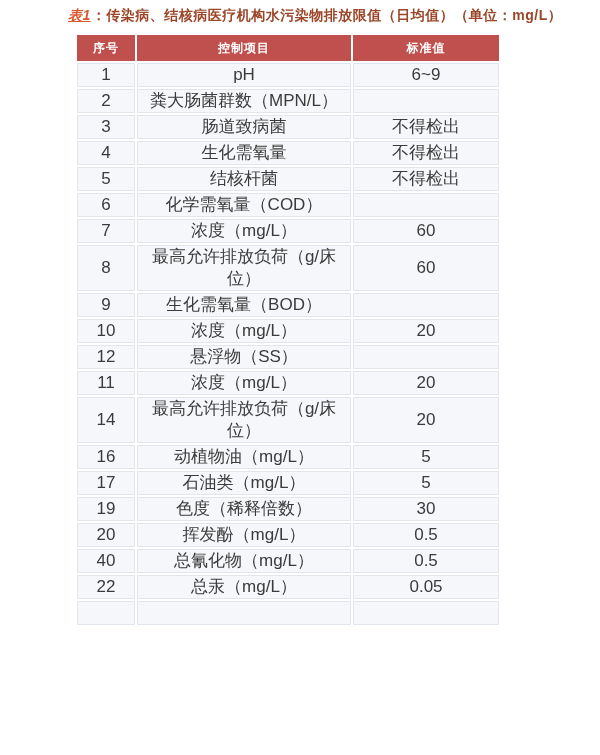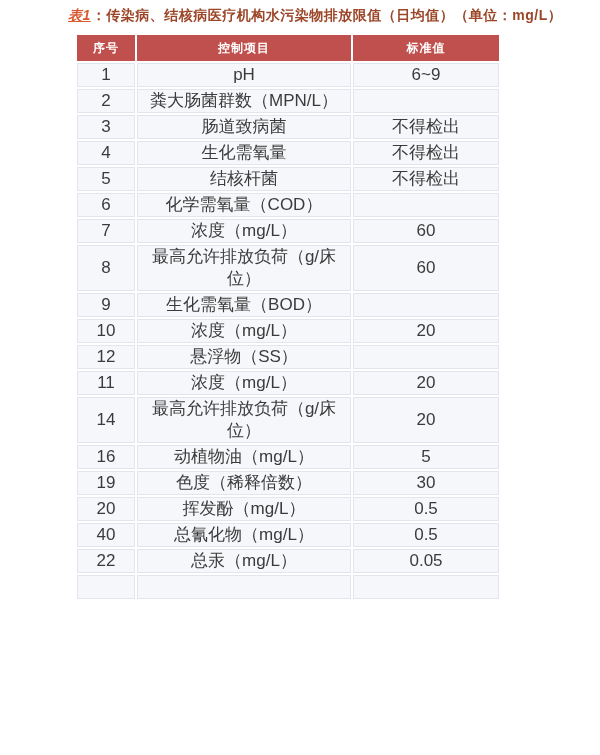--- a/index.html
+++ b/index.html
@@ -119,20 +119,25 @@
           <td class="col-item">最高允许排放负荷（g/床
 位）</td>
           <td class="col-value">20</td>
         </tr>
         <tr>
           <td class="col-no">16</td>
           <td class="col-item">动植物油（mg/L）</td>
           <td class="col-value">5</td>
         </tr>
         <tr>
+          <td class="col-no">17</td>
+          <td class="col-item">石油类（mg/L）</td>
+          <td class="col-value">5</td>
+        </tr>
+        <tr>
           <td class="col-no">19</td>
           <td class="col-item">色度（稀释倍数）</td>
           <td class="col-value">30</td>
         </tr>
         <tr>
           <td class="col-no">20</td>
           <td class="col-item">挥发酚（mg/L）</td>
           <td class="col-value">0.5</td>
         </tr>
         <tr>

